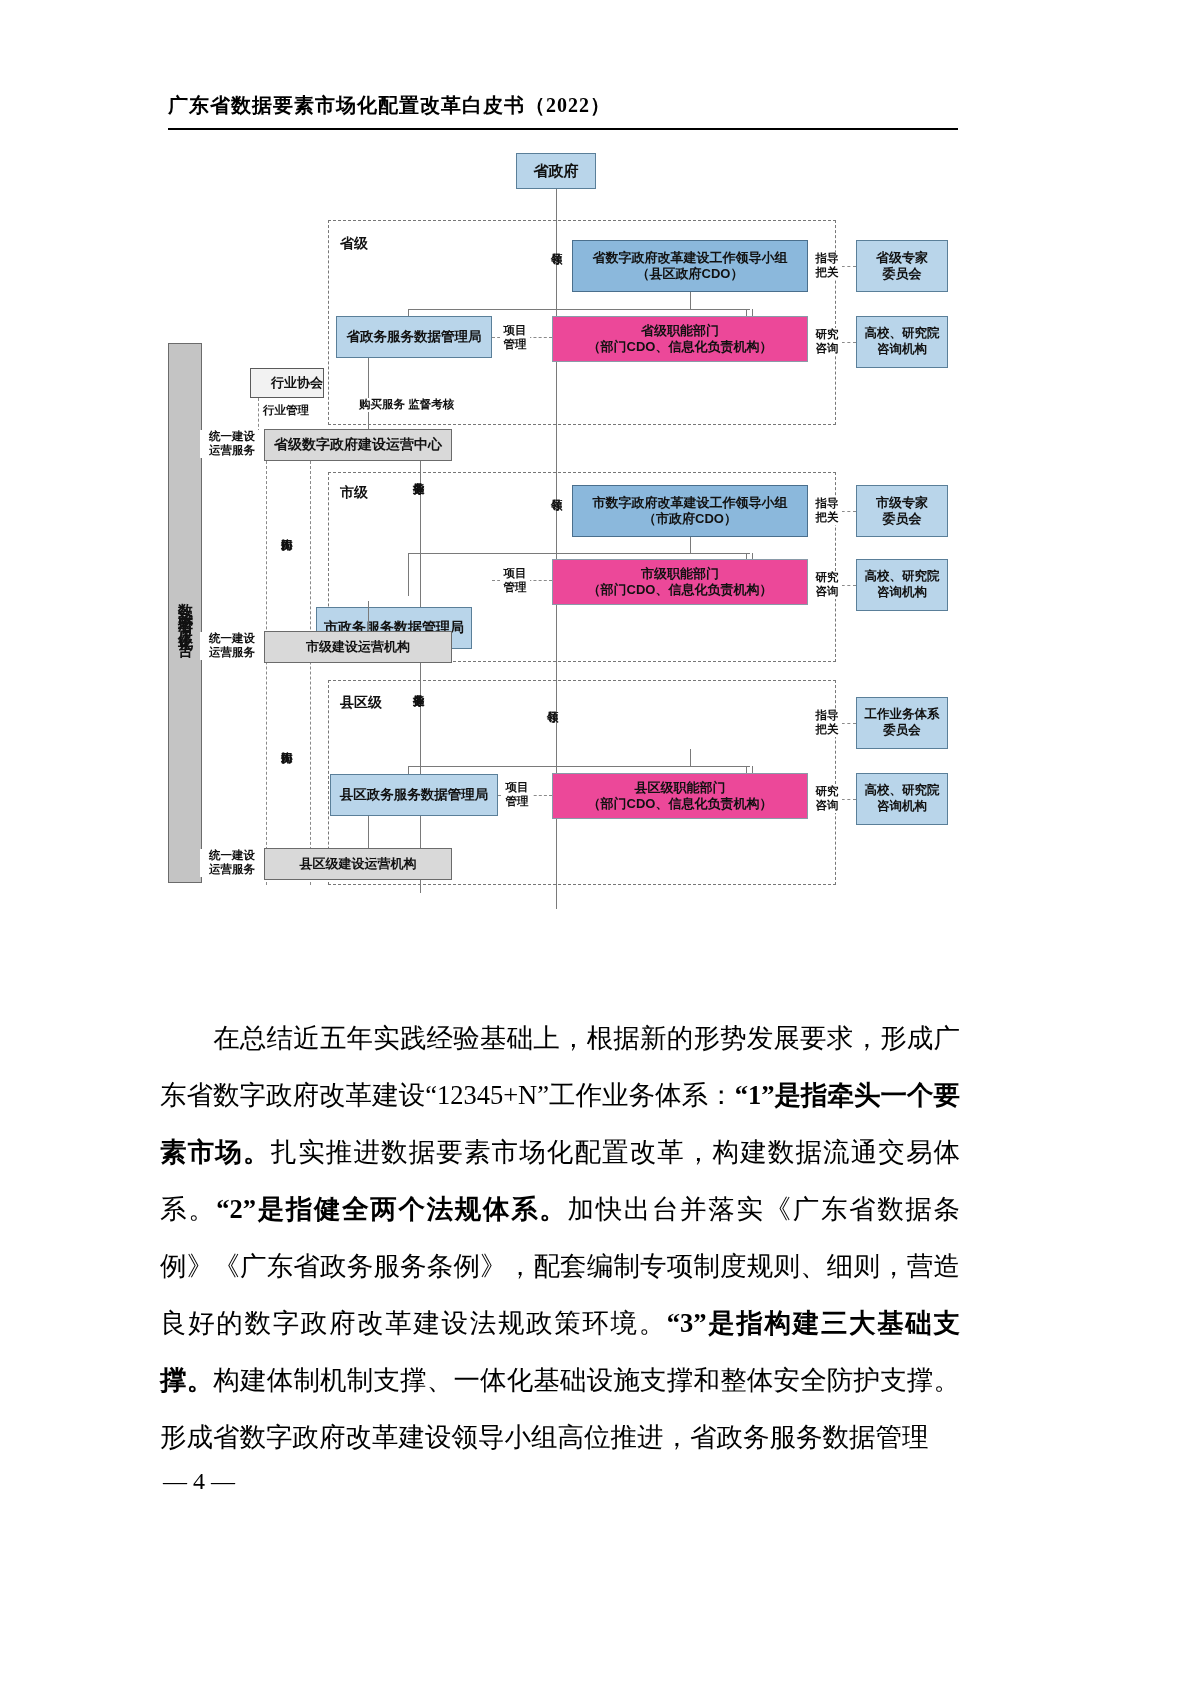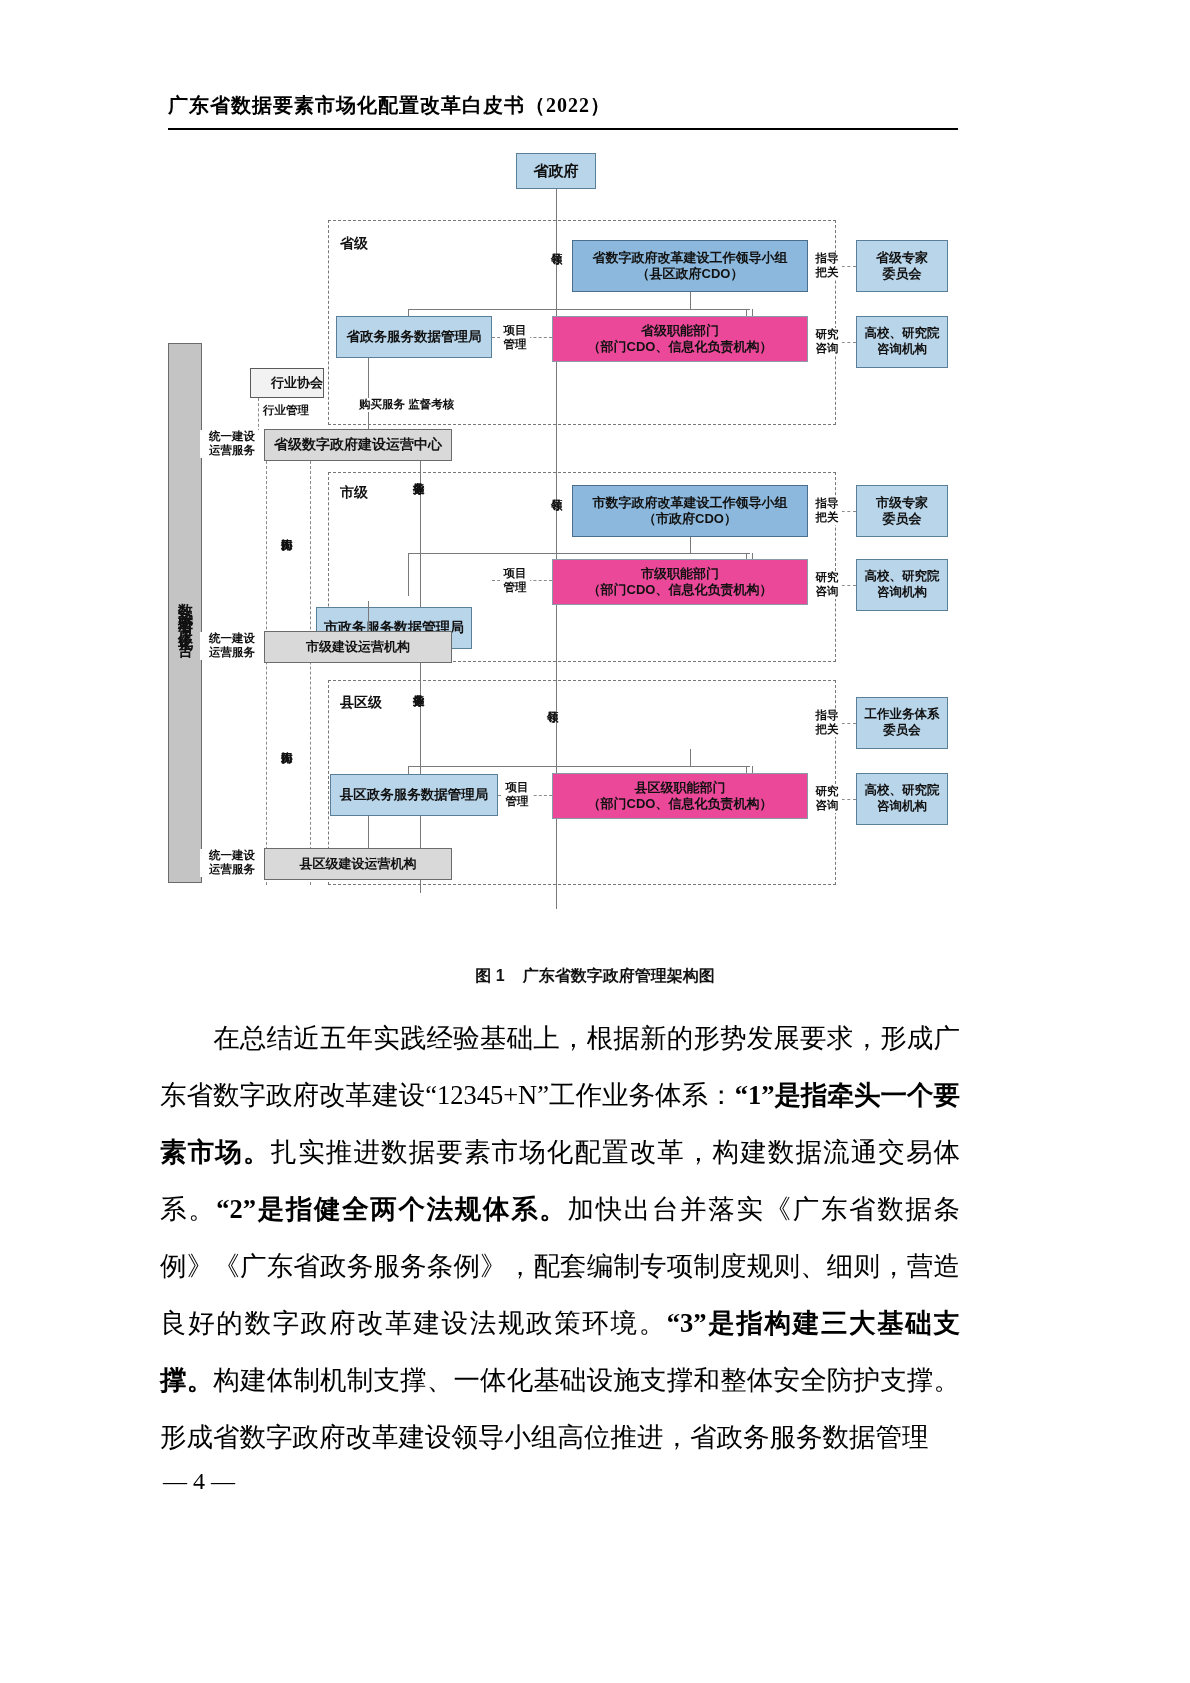--- a/index.html
+++ b/index.html
@@ -332,23 +332,20 @@
     </div>
     <div class="ln ln-h" style="left:202px;top:724px;width:62px;"></div>
     <div class="edgelbl two" style="left:200px;top:709px;width:64px;">
       <span>统一建设</span><br>
       <span>运营服务</span>
     </div>
     <div class="ln ln-v" style="left:368px;top:676px;height:32px;"></div>
 
   </div>
 
-  <div class="caption">
-    <span>图 1</span><span class="gap"></span><span>广东省数字政府管理架构图</span>
-  </div>
 
   <div class="body">
     <span class="ind"></span><span>在总结近五年实践经验基础上，根据新的形势发展要求，形成广东省数字政府改革建设“12345+N”工作业务体系：</span><b>“1”是指牵头一个要素市场。</b><span>扎实推进数据要素市场化配置改革，构建数据流通交易体系。</span><b>“2”是指健全两个法规体系。</b><span>加快出台并落实《广东省数据条例》《广东省政务服务条例》，配套编制专项制度规则、细则，营造良好的数字政府改革建设法规政策环境。</span><b>“3”是指构建三大基础支撑。</b><span>构建体制机制支撑、一体化基础设施支撑和整体安全防护支撑。形成省数字政府改革建设领导小组高位推进，省政务服务数据管理</span>
   </div>
 
   <div class="pagenum">— 4 —</div>
 
 </div>
 
 </body></html>

